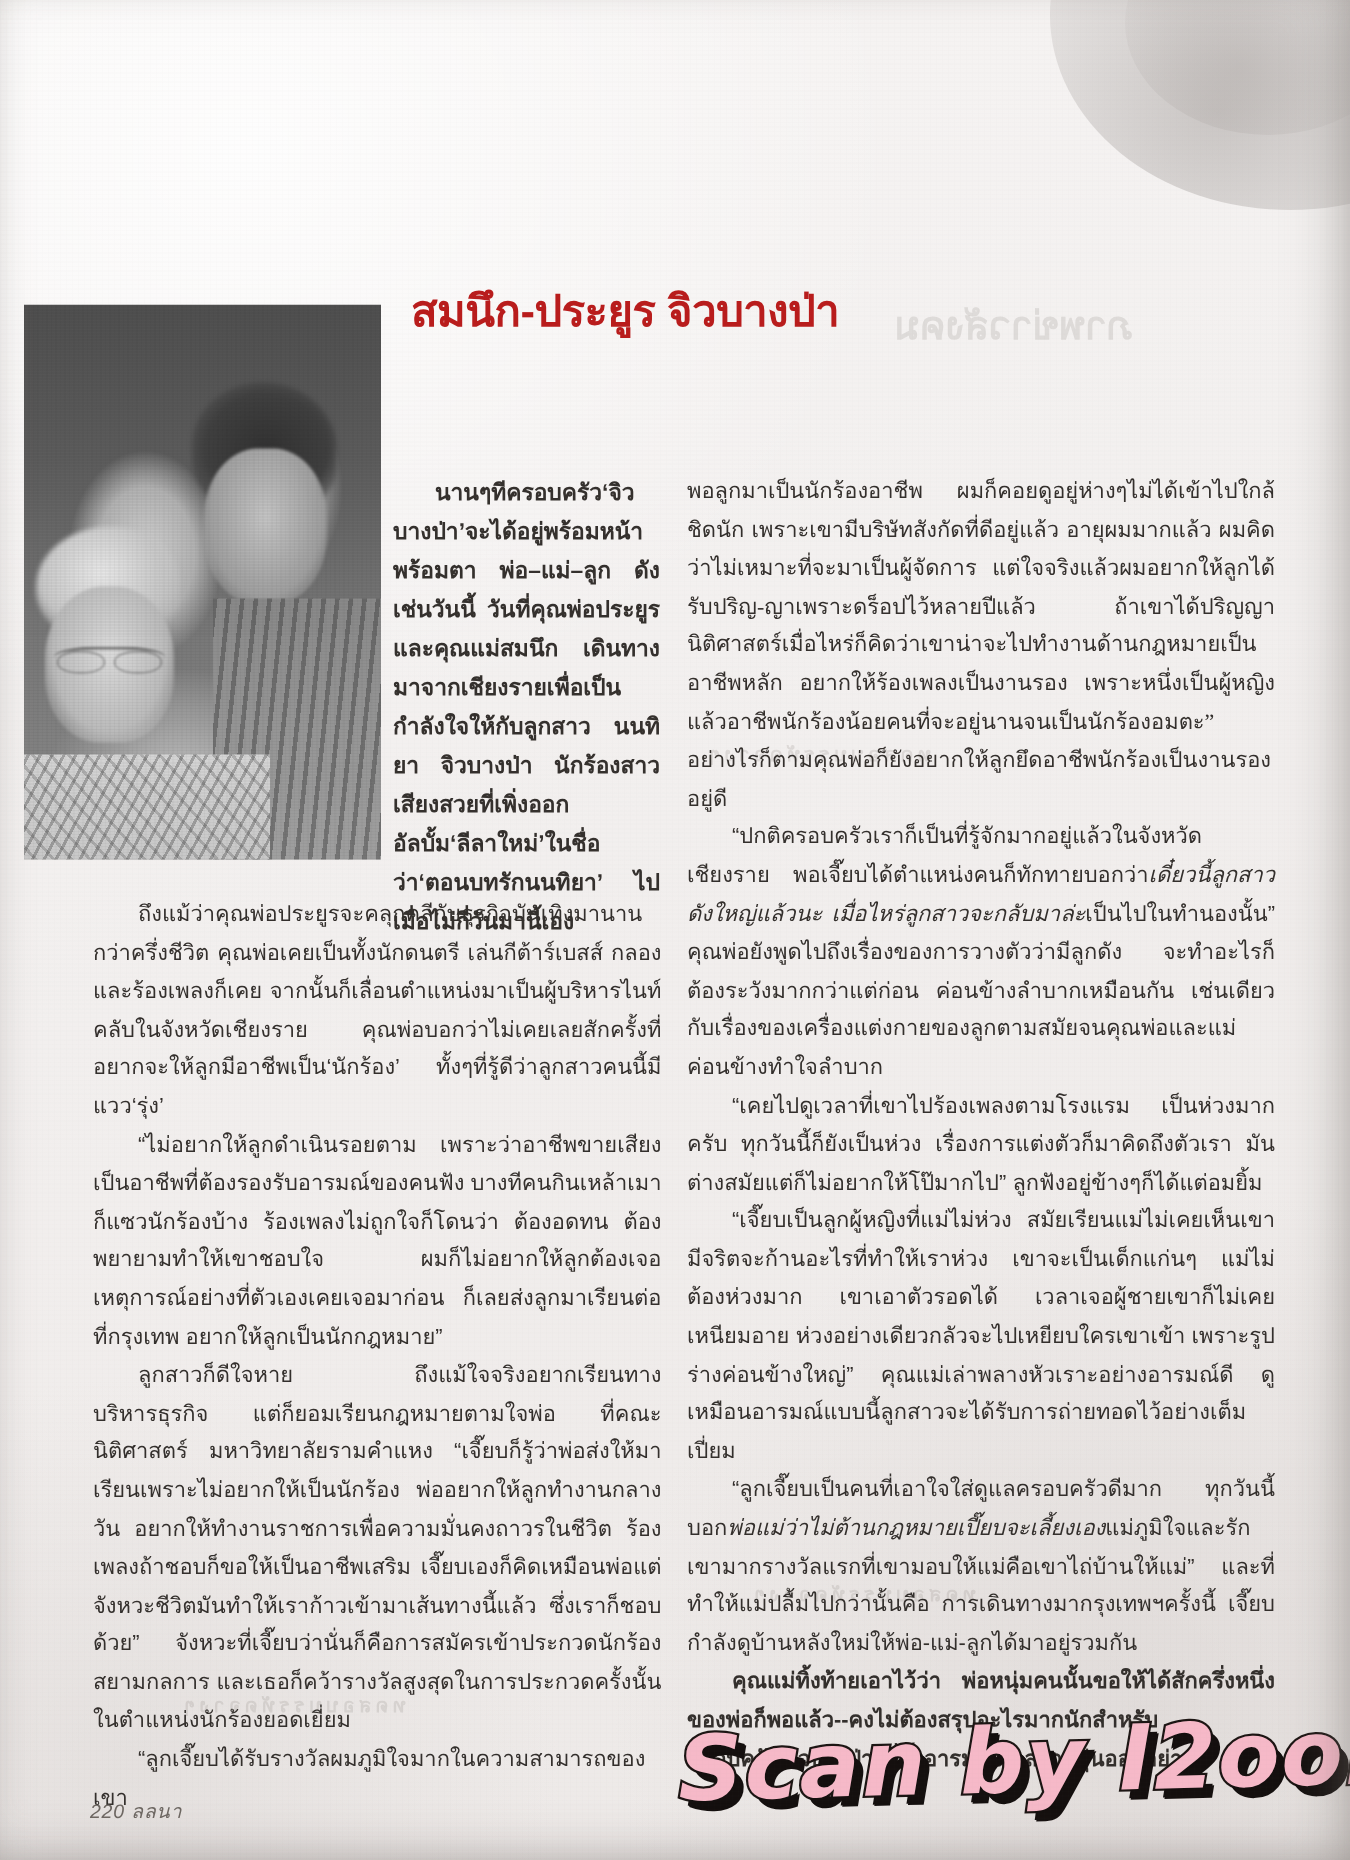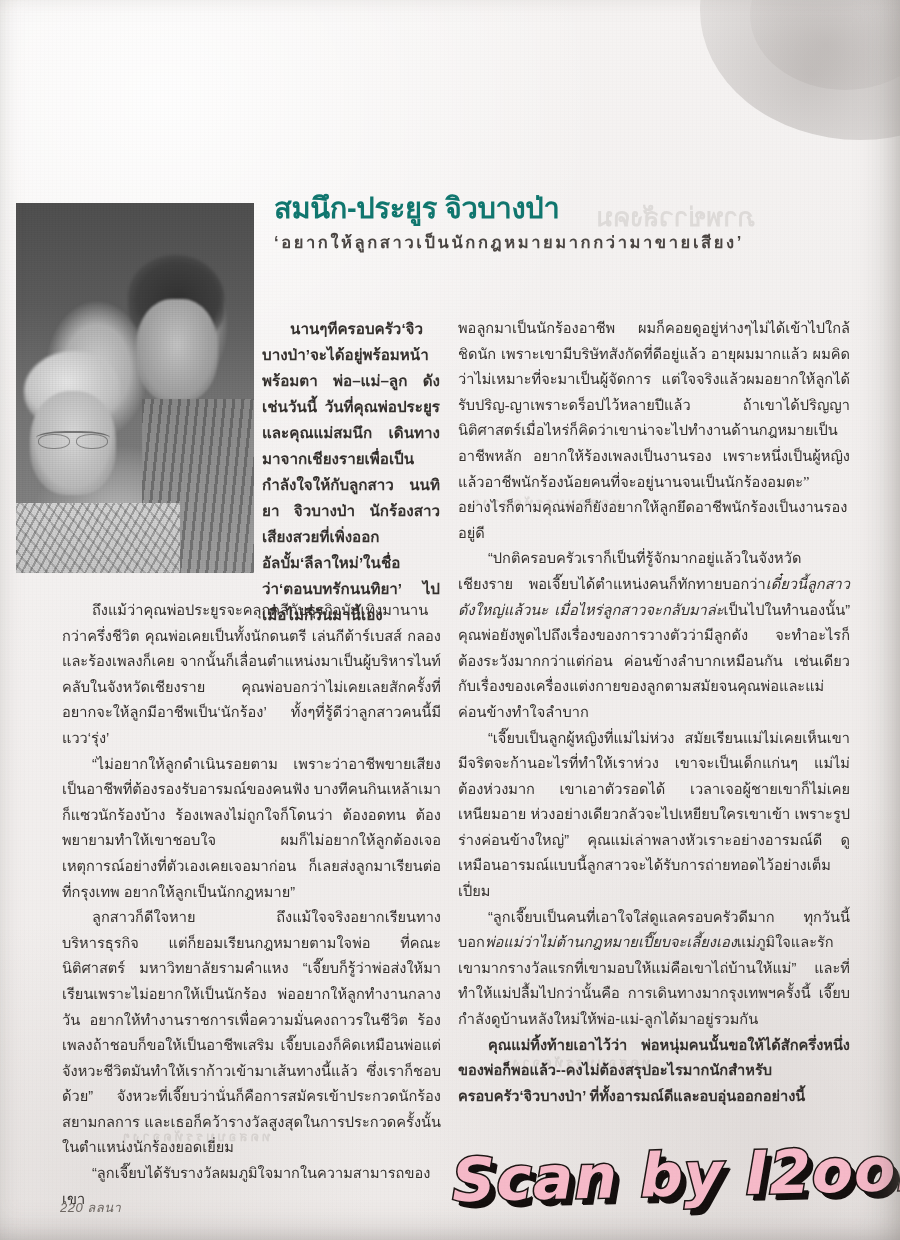--- a/index.html
+++ b/index.html
@@ -142,21 +142,21 @@
   }
 
   
   .headline {
     position: absolute;
     left: 274px; top: 192px;
     width: 580px;
     font-size: 29px;
     font-weight: 700;
     letter-spacing: -.3px;
-    color: #0f766e;
+    color: #b91c1c;
     line-height: 1.12;
   }
   .subhead {
     position: absolute;
     left: 274px; top: 232px;
     width: 586px;
     font-size: 16.5px;
     font-weight: 600;
     letter-spacing: 2.6px;
     color: #4a4542;
@@ -261,36 +261,36 @@
         <div class="shirt-r"></div>
         <div class="hair-l"></div>
         <div class="face-l"></div>
         <div class="glasses"></div>
         <div class="shirt-l"></div>
       </div>
       <div class="photo-grain"></div>
     </div>
 
     <div class="headline">สมนึก-ประยูร จิวบางป่า</div>
-    <div class="subhead">‘อยากให้ลูกสาวเป็นนักกฎหมายมากกว่ามาขายเสียง’</div>
 
     <div class="col-lead">
       <p>นานๆทีครอบครัว‘จิวบางป่า’จะได้อยู่พร้อมหน้าพร้อมตา พ่อ–แม่–ลูก ดังเช่นวันนี้ วันที่คุณพ่อประยูรและคุณแม่สมนึก เดินทางมาจากเชียงรายเพื่อเป็นกำลังใจให้กับลูกสาว นนทิยา จิวบางป่า นักร้องสาวเสียงสวยที่เพิ่งออกอัลบั้ม‘ลีลาใหม่’ในชื่อว่า‘ตอนบทรักนนทิยา’ ไปเมื่อไม่กี่วันมานี้เอง</p>
     </div>
 
     <div class="col-left">
       <p>ถึงแม้ว่าคุณพ่อประยูรจะคลุกคลีกับธุรกิจบันเทิงมานานกว่าครึ่งชีวิต คุณพ่อเคยเป็นทั้งนักดนตรี เล่นกีต้าร์เบสส์ กลอง และร้องเพลงก็เคย จากนั้นก็เลื่อนตำแหน่งมาเป็นผู้บริหารไนท์คลับในจังหวัดเชียงราย คุณพ่อบอกว่าไม่เคยเลยสักครั้งที่อยากจะให้ลูกมีอาชีพเป็น‘นักร้อง’ ทั้งๆที่รู้ดีว่าลูกสาวคนนี้มีแวว‘รุ่ง’</p>
       <p>“ไม่อยากให้ลูกดำเนินรอยตาม เพราะว่าอาชีพขายเสียงเป็นอาชีพที่ต้องรองรับอารมณ์ของคนฟัง บางทีคนกินเหล้าเมาก็แซวนักร้องบ้าง ร้องเพลงไม่ถูกใจก็โดนว่า ต้องอดทน ต้องพยายามทำให้เขาชอบใจ ผมก็ไม่อยากให้ลูกต้องเจอเหตุการณ์อย่างที่ตัวเองเคยเจอมาก่อน ก็เลยส่งลูกมาเรียนต่อที่กรุงเทพ อยากให้ลูกเป็นนักกฎหมาย”</p>
       <p><span>ลูกสาวก็ดีใจหาย ถึงแม้ใจจริงอยากเรียนทางบริหารธุรกิจ แต่ก็ยอมเรียนกฎหมายตามใจพ่อ ที่คณะนิติศาสตร์ มหาวิทยาลัยรามคำแหง “เจี๊ยบก็รู้ว่าพ่อส่งให้มาเรียนเพราะไม่อยากให้เป็นนักร้อง พ่ออยากให้ลูกทำงานกลางวัน อยากให้ทำงานราชการเพื่อความมั่นคงถาวรในชีวิต ร้องเพลงถ้าชอบก็ขอให้เป็นอาชีพเสริม เจี๊ยบเองก็คิดเหมือนพ่อแต่จังหวะชีวิตมันทำให้เราก้าวเข้ามาเส้นทางนี้แล้ว ซึ่งเราก็ชอบด้วย” จังหวะที่เจี๊ยบว่านั่นก็คือการสมัครเข้าประกวดนักร้องสยามกลการ และเธอก็คว้ารางวัลสูงสุดในการประกวดครั้งนั้นในตำแหน่งนักร้องยอดเยี่ยม</span></p>
       <p>“ลูกเจี๊ยบได้รับรางวัลผมภูมิใจมากในความสามารถของเขา</p>
     </div>
 
     <div class="col-right">
       <p class="noind">พอลูกมาเป็นนักร้องอาชีพ ผมก็คอยดูอยู่ห่างๆไม่ได้เข้าไปใกล้ชิดนัก เพราะเขามีบริษัทสังกัดที่ดีอยู่แล้ว อายุผมมากแล้ว ผมคิดว่าไม่เหมาะที่จะมาเป็นผู้จัดการ แต่ใจจริงแล้วผมอยากให้ลูกได้รับปริญ-ญาเพราะดร็อปไว้หลายปีแล้ว ถ้าเขาได้ปริญญานิติศาสตร์เมื่อไหร่ก็คิดว่าเขาน่าจะไปทำงานด้านกฎหมายเป็นอาชีพหลัก อยากให้ร้องเพลงเป็นงานรอง เพราะหนึ่งเป็นผู้หญิง แล้วอาชีพนักร้องน้อยคนที่จะอยู่นานจนเป็นนักร้องอมตะ” อย่างไรก็ตามคุณพ่อก็ยังอยากให้ลูกยึดอาชีพนักร้องเป็นงานรองอยู่ดี</p>
       <p><span>“ปกติครอบครัวเราก็เป็นที่รู้จักมากอยู่แล้วในจังหวัดเชียงราย พอเจี๊ยบได้ตำแหน่งคนก็ทักทายบอกว่า</span><span class="em">เดี๋ยวนี้ลูกสาวดังใหญ่แล้วนะ เมื่อไหร่ลูกสาวจะกลับมาล่ะ</span><span>เป็นไปในทำนองนั้น” คุณพ่อยังพูดไปถึง</span><span>เรื่องของการวางตัวว่ามีลูกดัง จะทำอะไรก็ต้องระวังมากกว่าแต่ก่อน ค่อนข้างลำบากเหมือนกัน เช่นเดียวกับเรื่องของเครื่องแต่งกายของลูกตามสมัยจนคุณพ่อและแม่ค่อนข้างทำใจลำบาก</span></p>
+      <p>“เคยไปดูเวลาที่เขาไปร้องเพลงตามโรงแรม เป็นห่วงมากครับ ทุกวันนี้ก็ยังเป็นห่วง เรื่องการแต่งตัวก็มาคิดถึงตัวเรา มันต่างสมัยแต่ก็ไม่อยากให้โป๊มากไป” ลูกฟังอยู่ข้างๆก็ได้แต่อมยิ้ม</p>
       <p>“เจี๊ยบเป็นลูกผู้หญิงที่แม่ไม่ห่วง สมัยเรียนแม่ไม่เคยเห็นเขามีจริตจะก้านอะไรที่ทำให้เราห่วง เขาจะเป็นเด็กแก่นๆ แม่ไม่ต้องห่วงมาก เขาเอาตัวรอดได้ เวลาเจอผู้ชายเขาก็ไม่เคยเหนียมอาย ห่วงอย่างเดียวกลัวจะไปเหยียบใครเขาเข้า เพราะรูปร่างค่อนข้างใหญ่” คุณแม่เล่าพลางหัวเราะอย่างอารมณ์ดี ดูเหมือนอารมณ์แบบนี้ลูกสาวจะได้รับการถ่ายทอดไว้อย่างเต็มเปี่ยม</p>
       <p><span>“ลูกเจี๊ยบเป็นคนที่เอาใจใส่ดูแลครอบครัวดีมาก ทุกวันนี้บอก</span><span class="em">พ่อแม่ว่าไม่ต้านกฎหมายเปี๊ยบจะเลี้ยงเอง</span><span>แม่ภูมิใจและรักเขามาก</span><span>รางวัลแรกที่เขามอบให้แม่คือเขาไถ่บ้านให้แม่” และที่ทำให้แม่ปลื้มไปกว่านั้นคือ การเดินทางมากรุงเทพฯครั้งนี้ เจี๊ยบกำลังดูบ้านหลังใหม่ให้พ่อ-แม่-ลูกได้มาอยู่รวมกัน</span></p>
       <p class="b">คุณแม่ทิ้งท้ายเอาไว้ว่า พ่อหนุ่มคนนั้นขอให้ได้สักครึ่งหนึ่งของพ่อก็พอแล้ว--คงไม่ต้องสรุปอะไรมากนักสำหรับครอบครัว‘จิวบางป่า’ ที่ทั้งอารมณ์ดีและอบอุ่นออกอย่างนี้</p>
     </div>
 
     <div class="folio">220 ลลนา</div>
 
     <div class="watermark">Scan by I2oom</div>
 
   </div>

